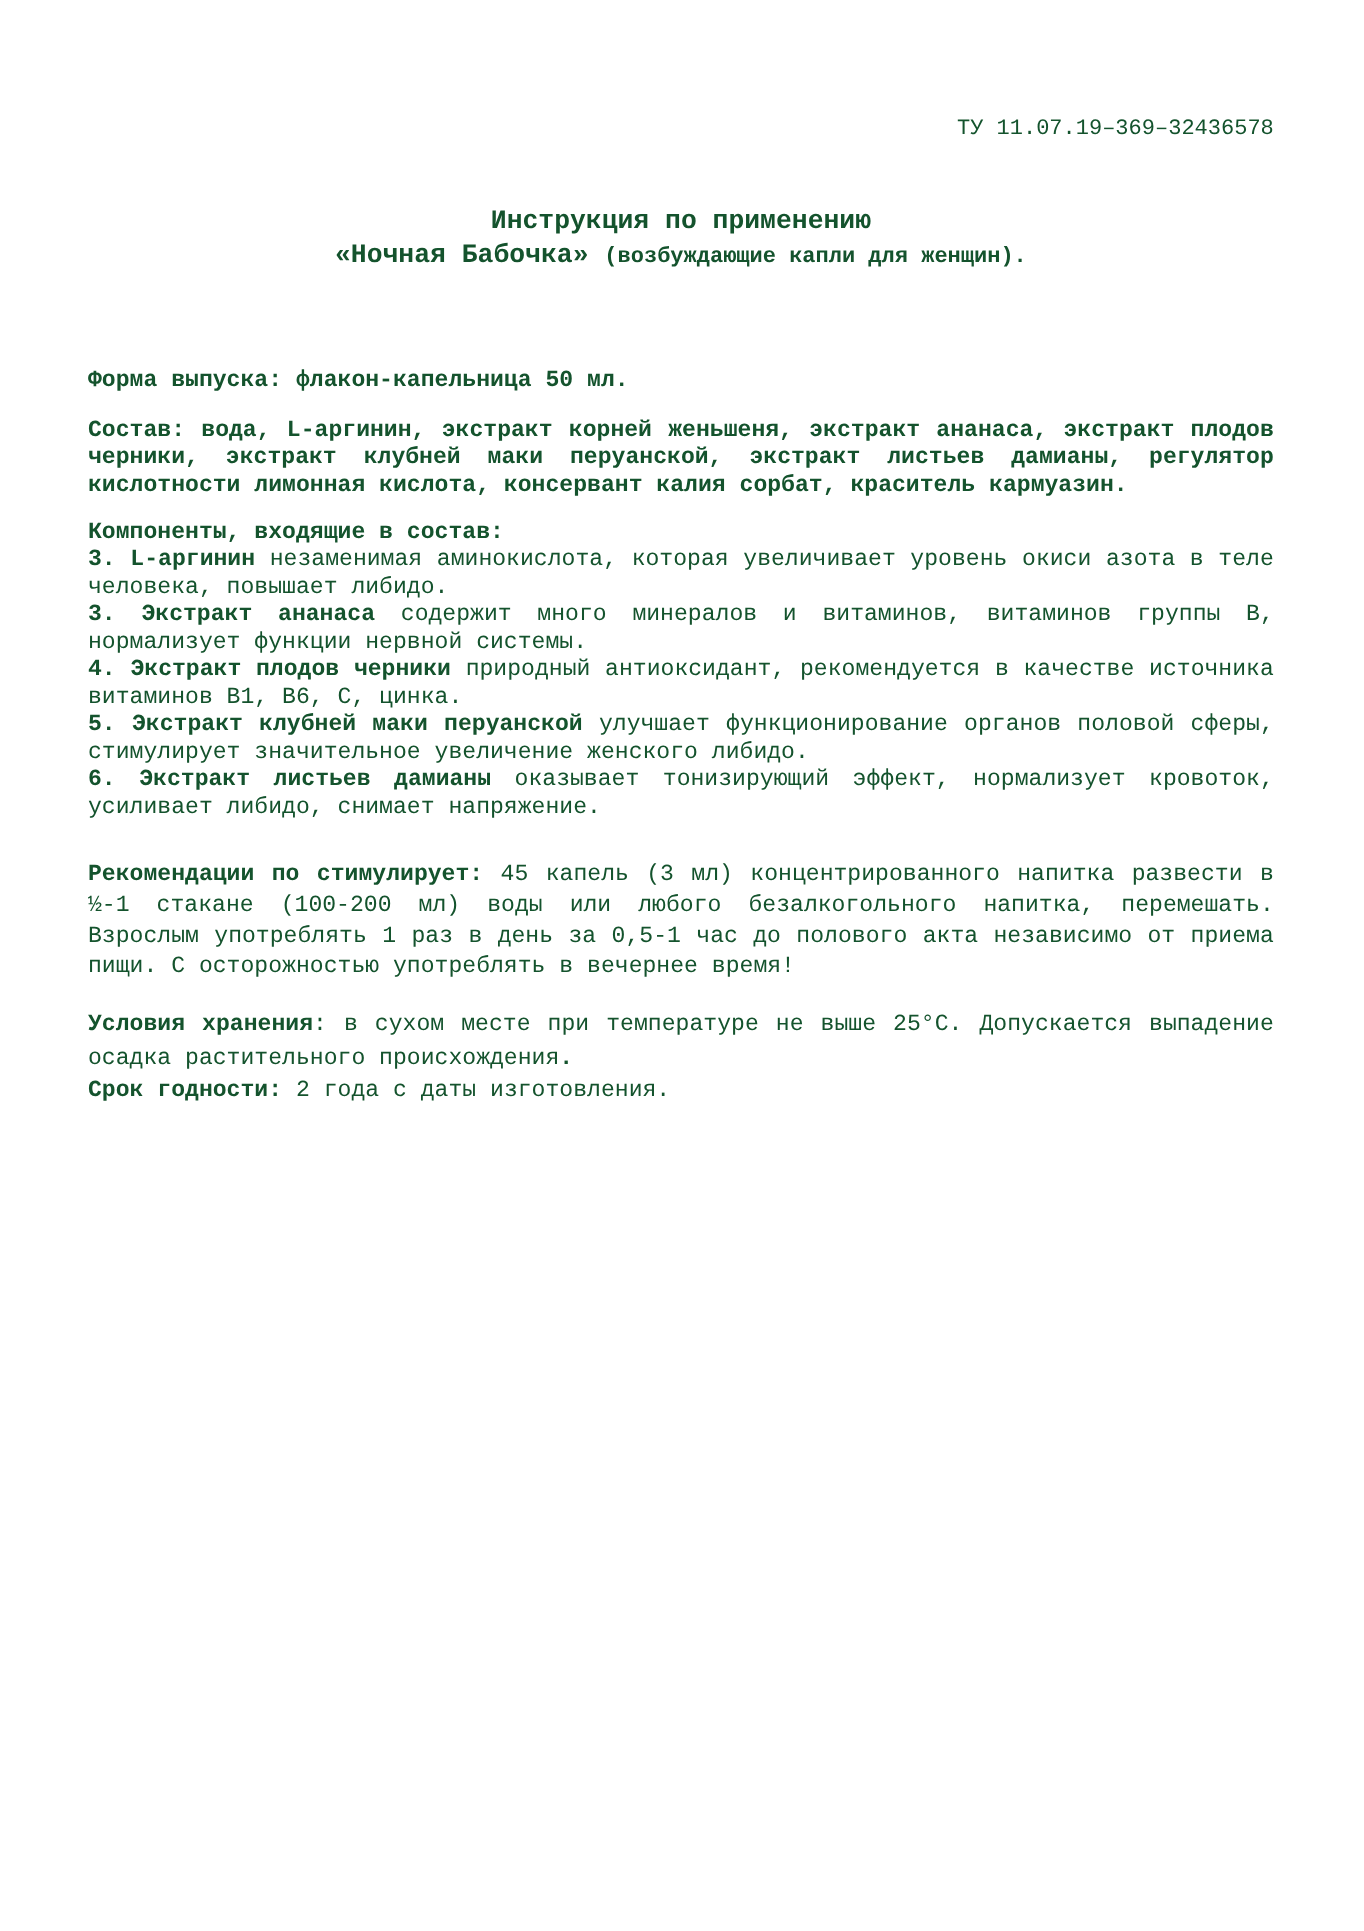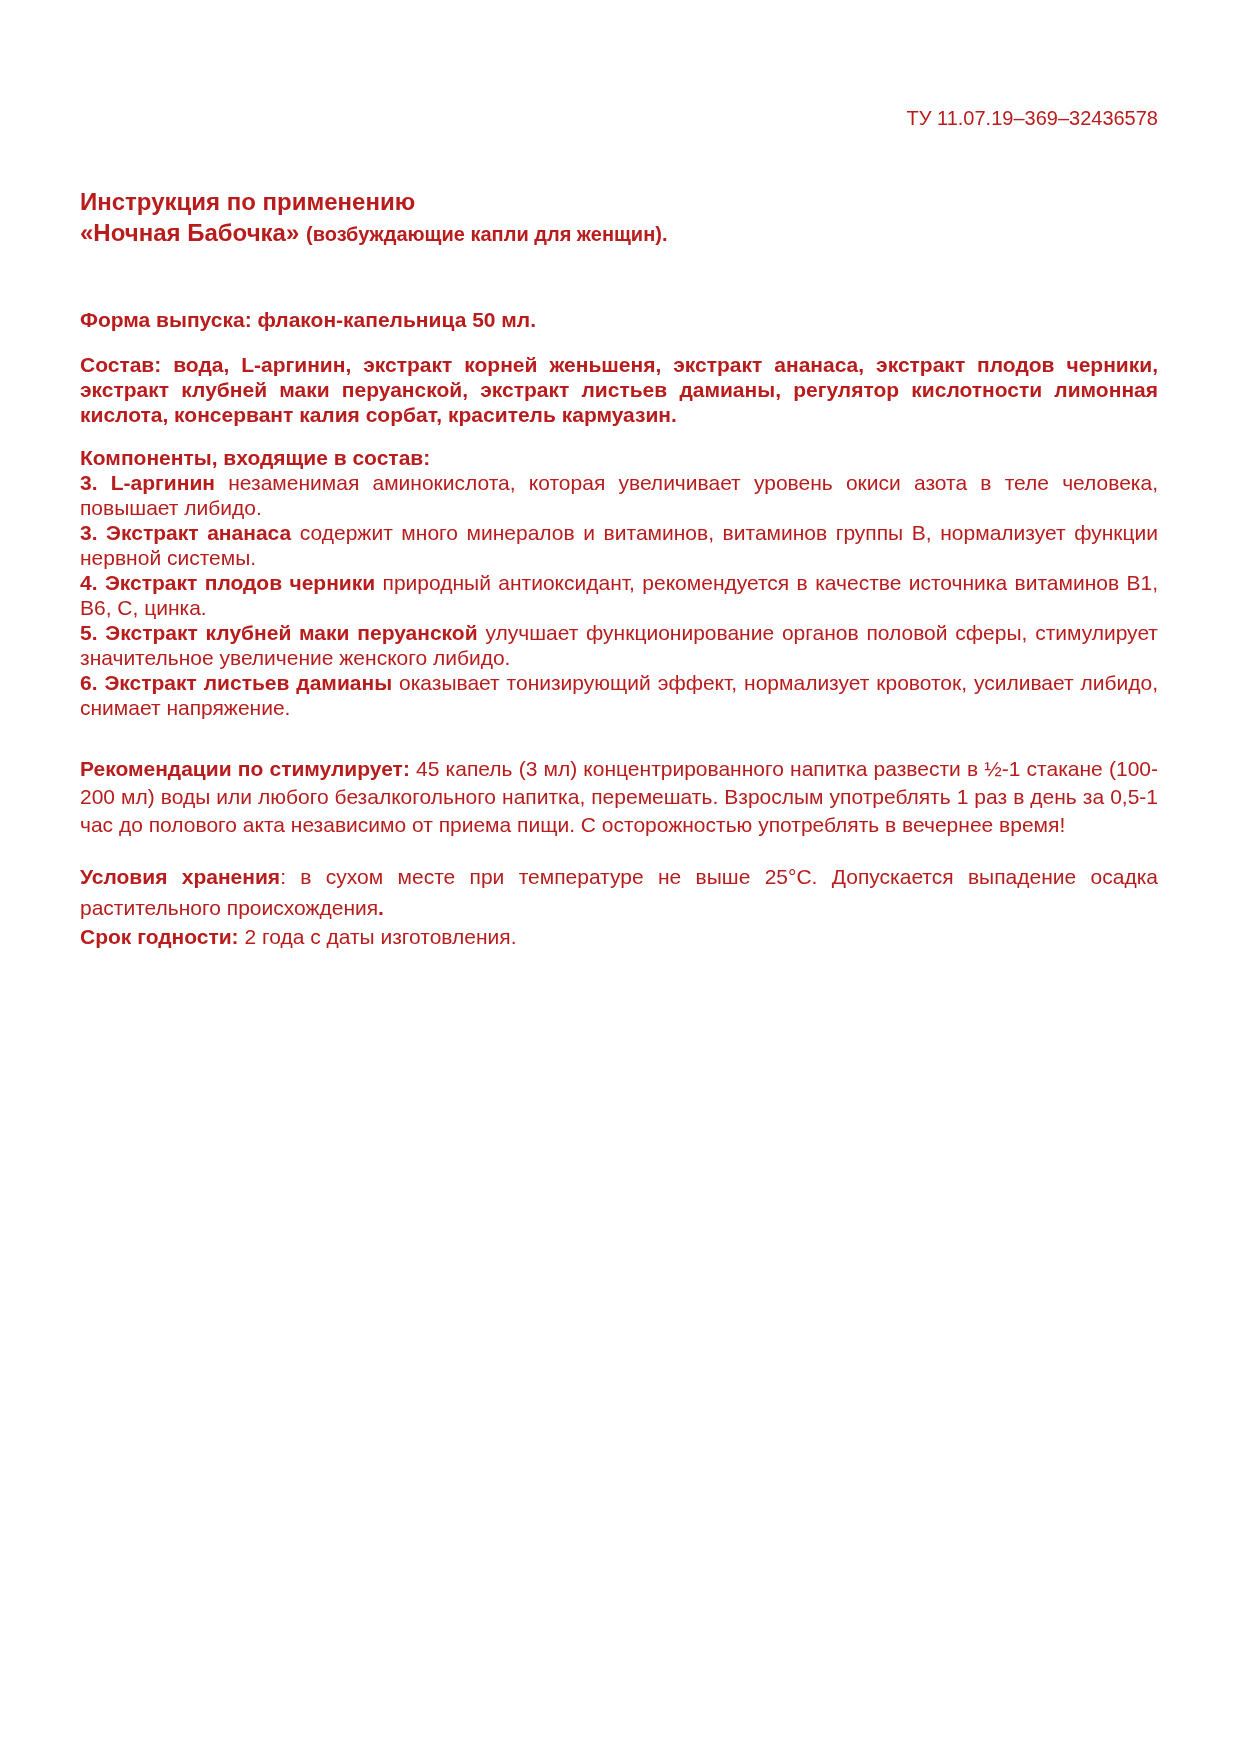--- a/index.html
+++ b/index.html
@@ -6,54 +6,54 @@
     margin: 0;
     padding: 0;
     background: #ffffff;
   }
   .page {
     position: relative;
     width: 1240px;
     height: 1755px;
     margin: 0 auto;
     background: #ffffff;
-    color: #b91c1c;
-    font-family: Liberation Sans, sans-serif;
+    color: #14532d;
+    font-family: Liberation Mono, monospace;
     font-size: 21px;
     line-height: 25px;
     box-sizing: border-box;
     padding: 106px 82px 40px 80px;
     overflow: hidden;
   }
   p { margin: 0; }
 
   .tu-line {
     text-align: right;
     font-size: 20px;
     line-height: 24px;
   }
   .title-block {
     margin-top: 56px;
-    text-align: left;
+    text-align: center;
   }
   .doc-title {
     font-weight: bold;
     font-size: 24px;
     line-height: 31px;
   }
   .doc-subtitle {
     font-weight: bold;
     font-size: 24px;
     line-height: 31px;
   }
   .doc-subtitle .subtitle-details {
     font-size: 20px;
   }
   .form-release {
-    margin-top: 56px;
+    margin-top: 84px;
     font-weight: bold;
     line-height: 27px;
   }
   .composition {
     margin-top: 19px;
     font-weight: bold;
     text-align: justify;
     line-height: 25px;
   }
   .components-heading {

